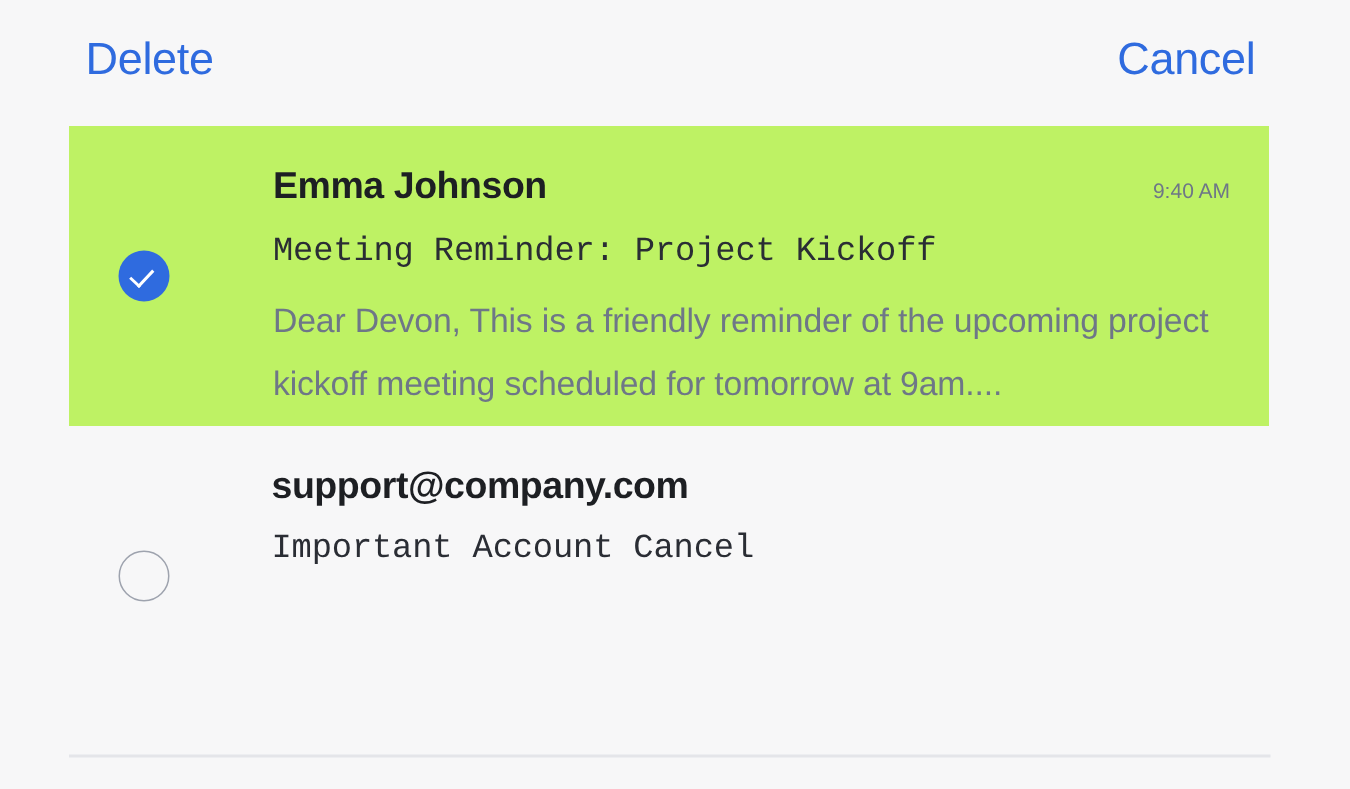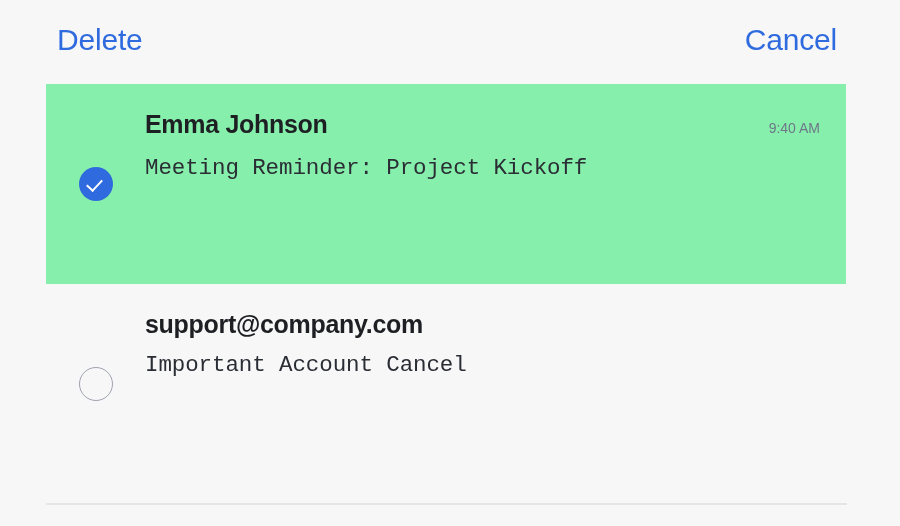--- a/index.html
+++ b/index.html
@@ -61,25 +61,26 @@
     position: relative;
     box-sizing: border-box;
     width: 800px;
     margin-left: 46px;
     display: flex;
     align-items: flex-start;
     padding: 0;
     background: transparent;
   }
   .row.selected {
-    background: #86efac;
+    background: #bef264;
+    gap: 37px;
   }
 
   .row-0 { height: 200px; }
-  .row-1 { height: 200px; }
+  .row-1 { height: 200px; gap: 36px; }
 
   
   .check-col {
     width: 99px;
     flex: 0 0 99px;
     display: flex;
     align-items: center;
     justify-content: center;
     align-self: stretch;
     padding-right: 0;
@@ -191,20 +192,21 @@
     <div class="row row-0 selected">
       <div class="check-col">
         <span class="check checked"></span>
       </div>
       <div class="content">
         <div class="line-top">
           <div class="sender">Emma Johnson</div>
           <div class="time">9:40 AM</div>
         </div>
         <div class="subject">Meeting Reminder: Project Kickoff</div>
+        <div class="preview">Dear Devon, This is a friendly reminder of the upcoming project kickoff meeting scheduled for tomorrow at 9am....</div>
       </div>
     </div>
 
     <div class="row row-1">
       <div class="check-col">
         <span class="check unchecked"></span>
       </div>
       <div class="content">
         <div class="line-top">
           <div class="sender">support@company.com</div>

